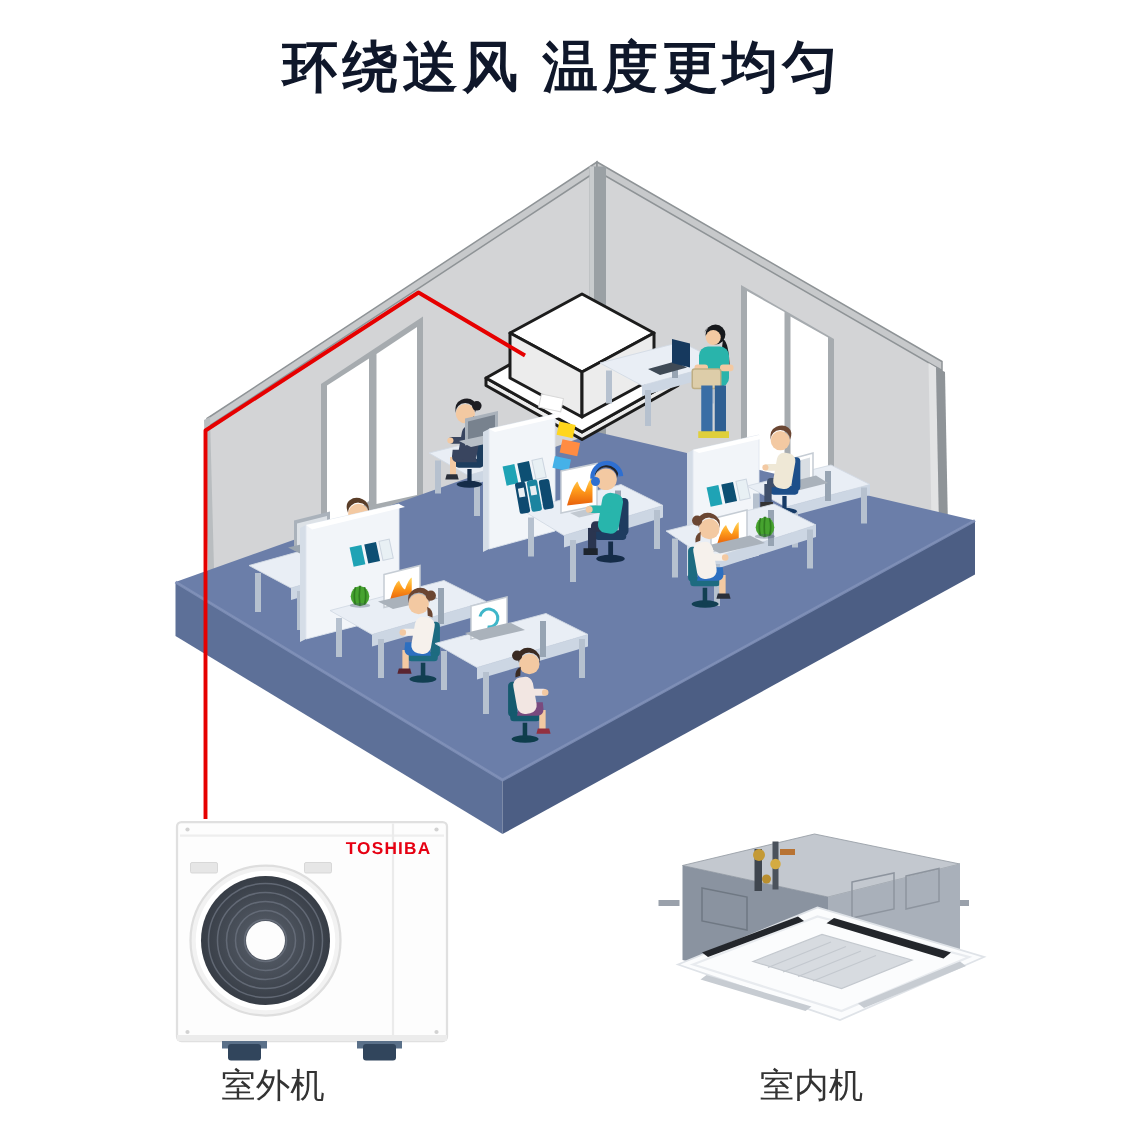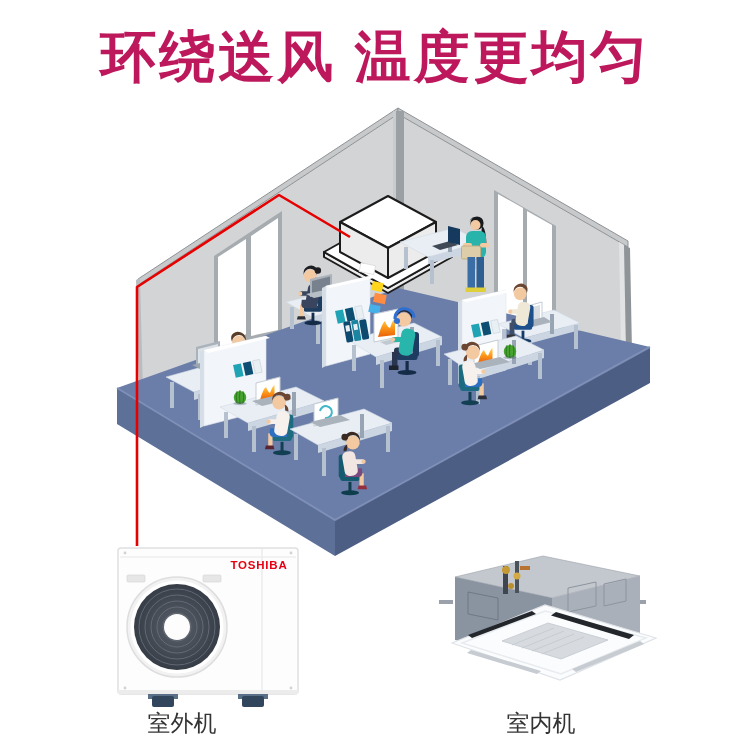--- a/index.html
+++ b/index.html
@@ -1,19 +1,19 @@
 <!DOCTYPE html>
 <html><head>
 <meta charset="utf-8">
 <style>
   html,body{margin:0;padding:0;background:#fff;}
   .canvas{position:relative;width:750px;height:750px;background:#ffffff;overflow:hidden;
           font-family:"Liberation Sans","DejaVu Sans",sans-serif;}
   .title{position:absolute;top:20px;left:0;right:0;margin:0;text-align:center;
-         font-size:56px;font-weight:900;letter-spacing:3px;color:#be185d;}
+         font-size:37px;font-weight:900;letter-spacing:3px;color:#0f172a;}
   svg{position:absolute;left:0;top:0;}
   .wall{fill:#d3d4d6;}
   .wallband{fill:#c7c9cb;stroke:#8e9396;stroke-width:1;}
   .doorframe{fill:#a6abaf;}
   .doorpane{fill:#ffffff;}
   .desk-top{fill:#e9eef5;stroke:#d2dae4;stroke-width:.6;}
   .desk-front{fill:#ccd6e3;}
   .leg{fill:#b6c1cf;}
   .leg-d{fill:#97a4b3;}
   .part-face{fill:#f2f5f9;stroke:#e0e6ee;stroke-width:.6;}

